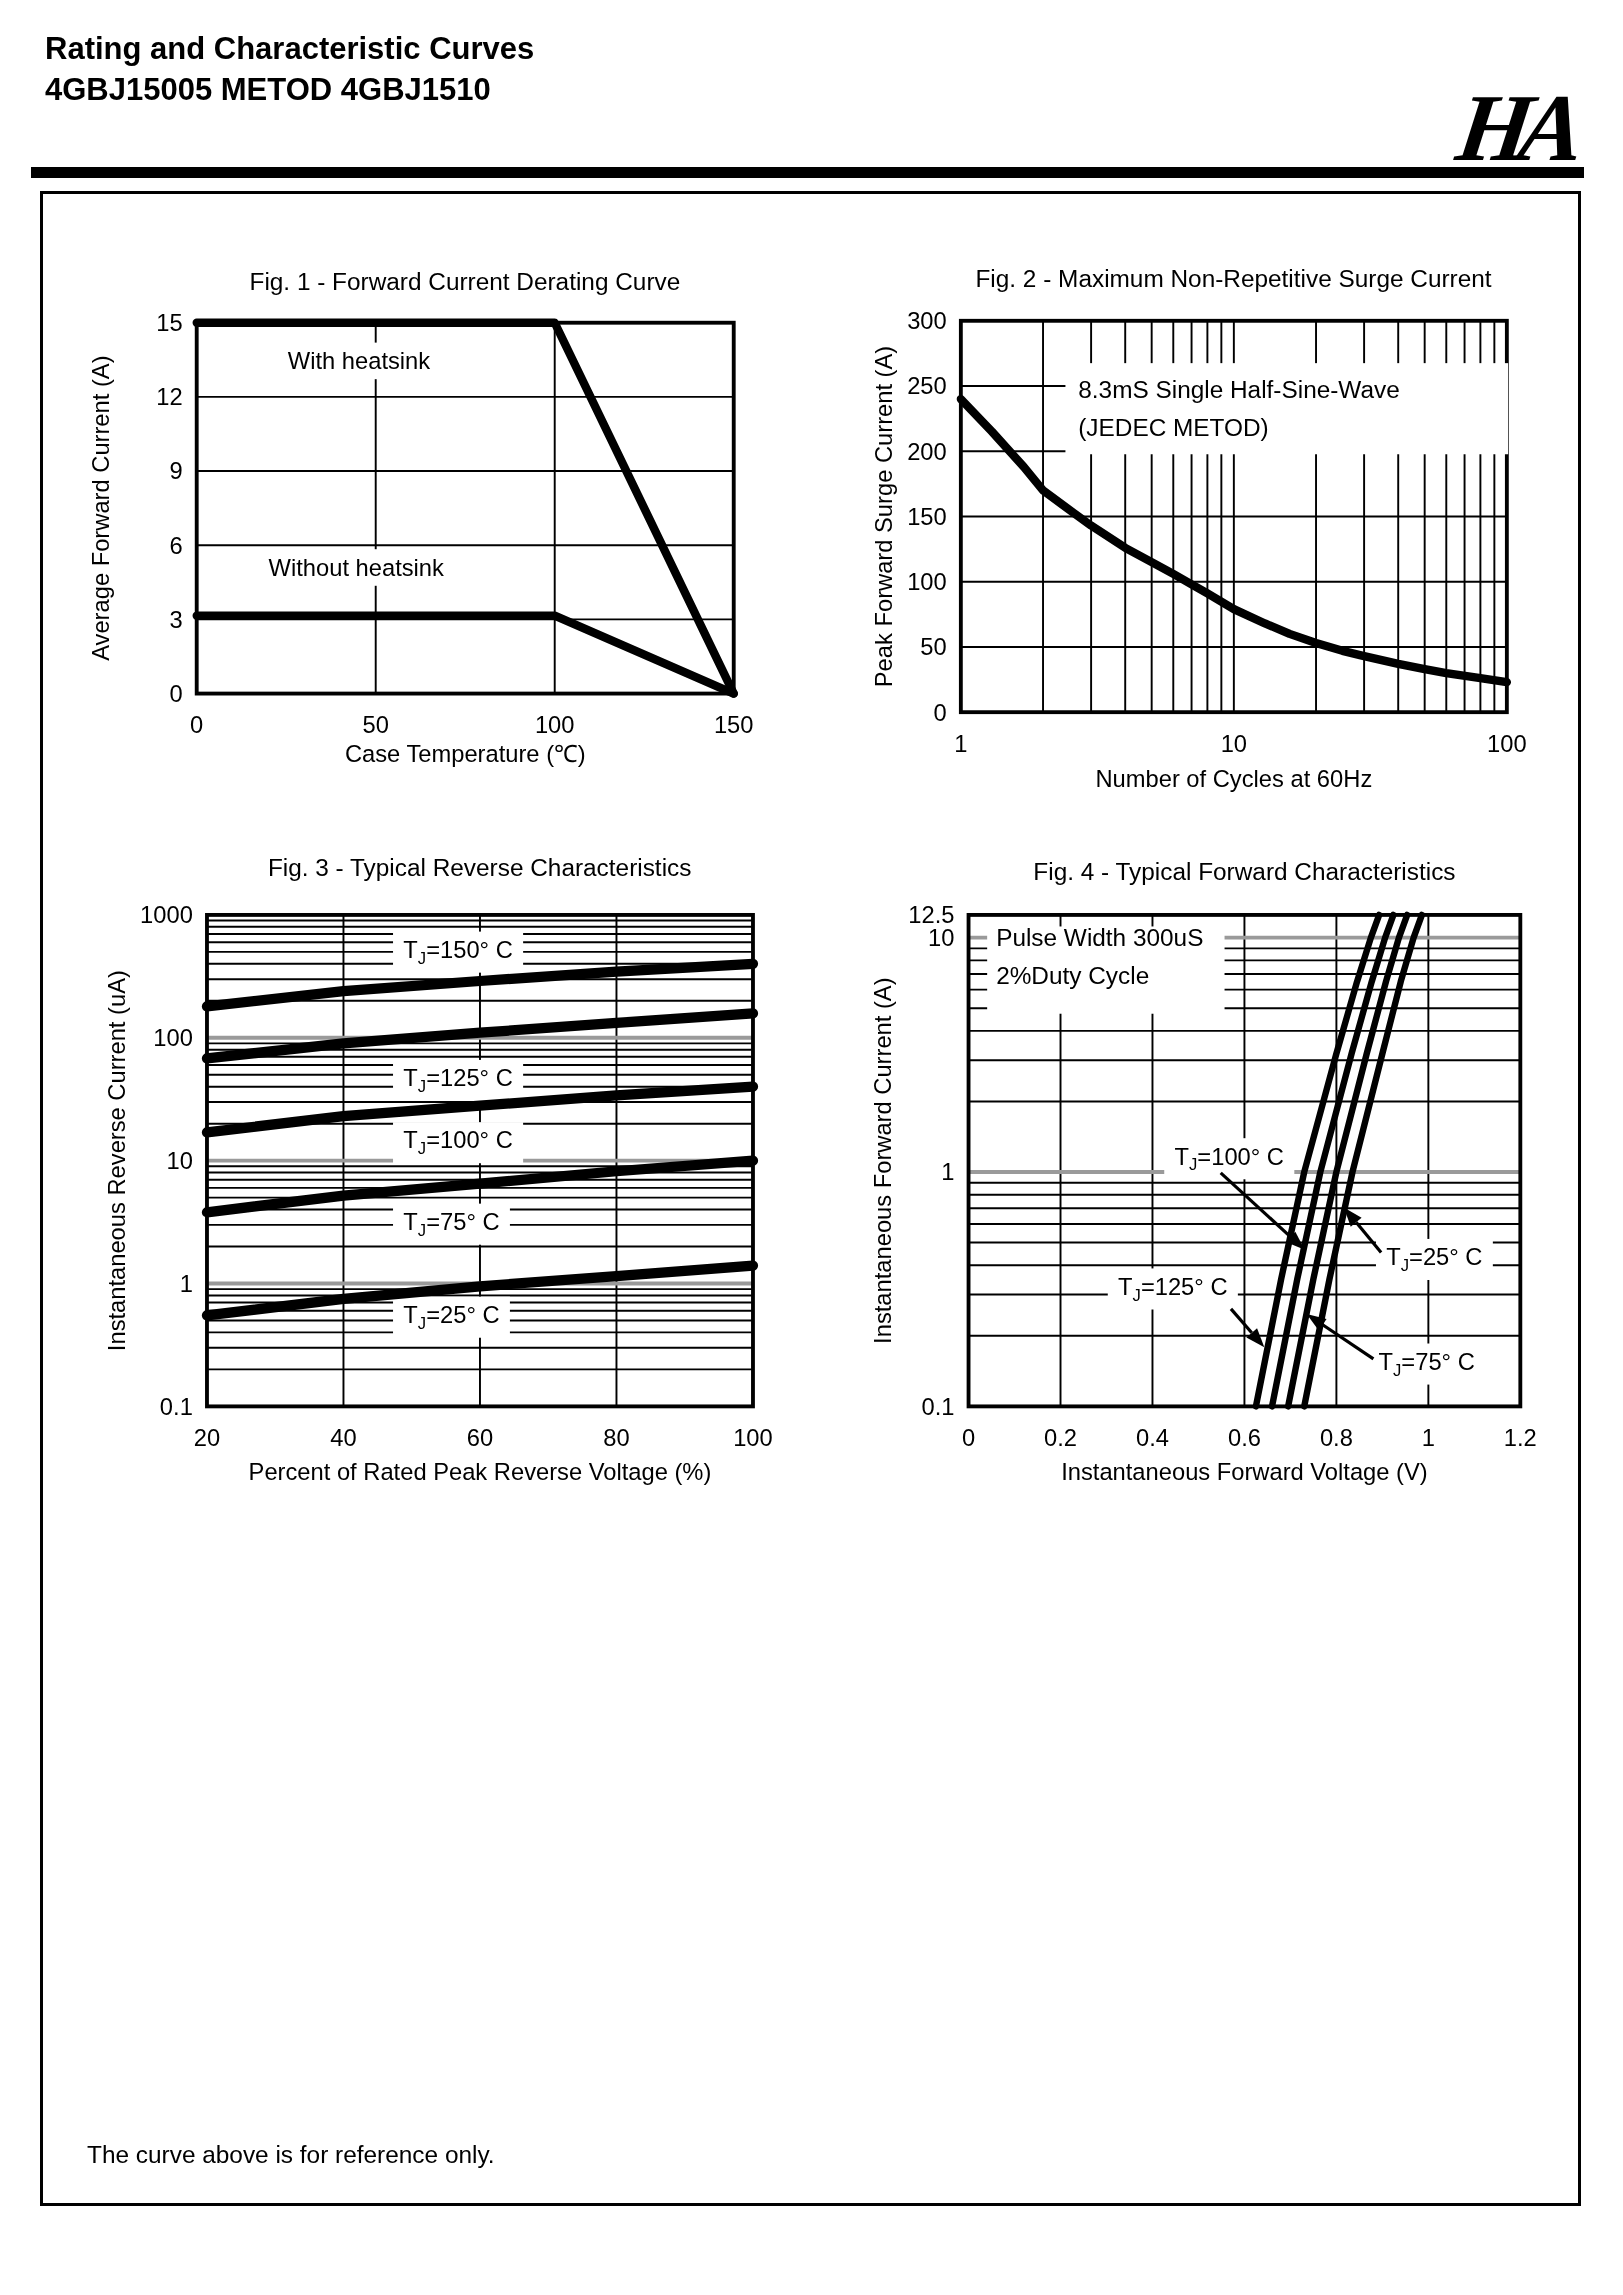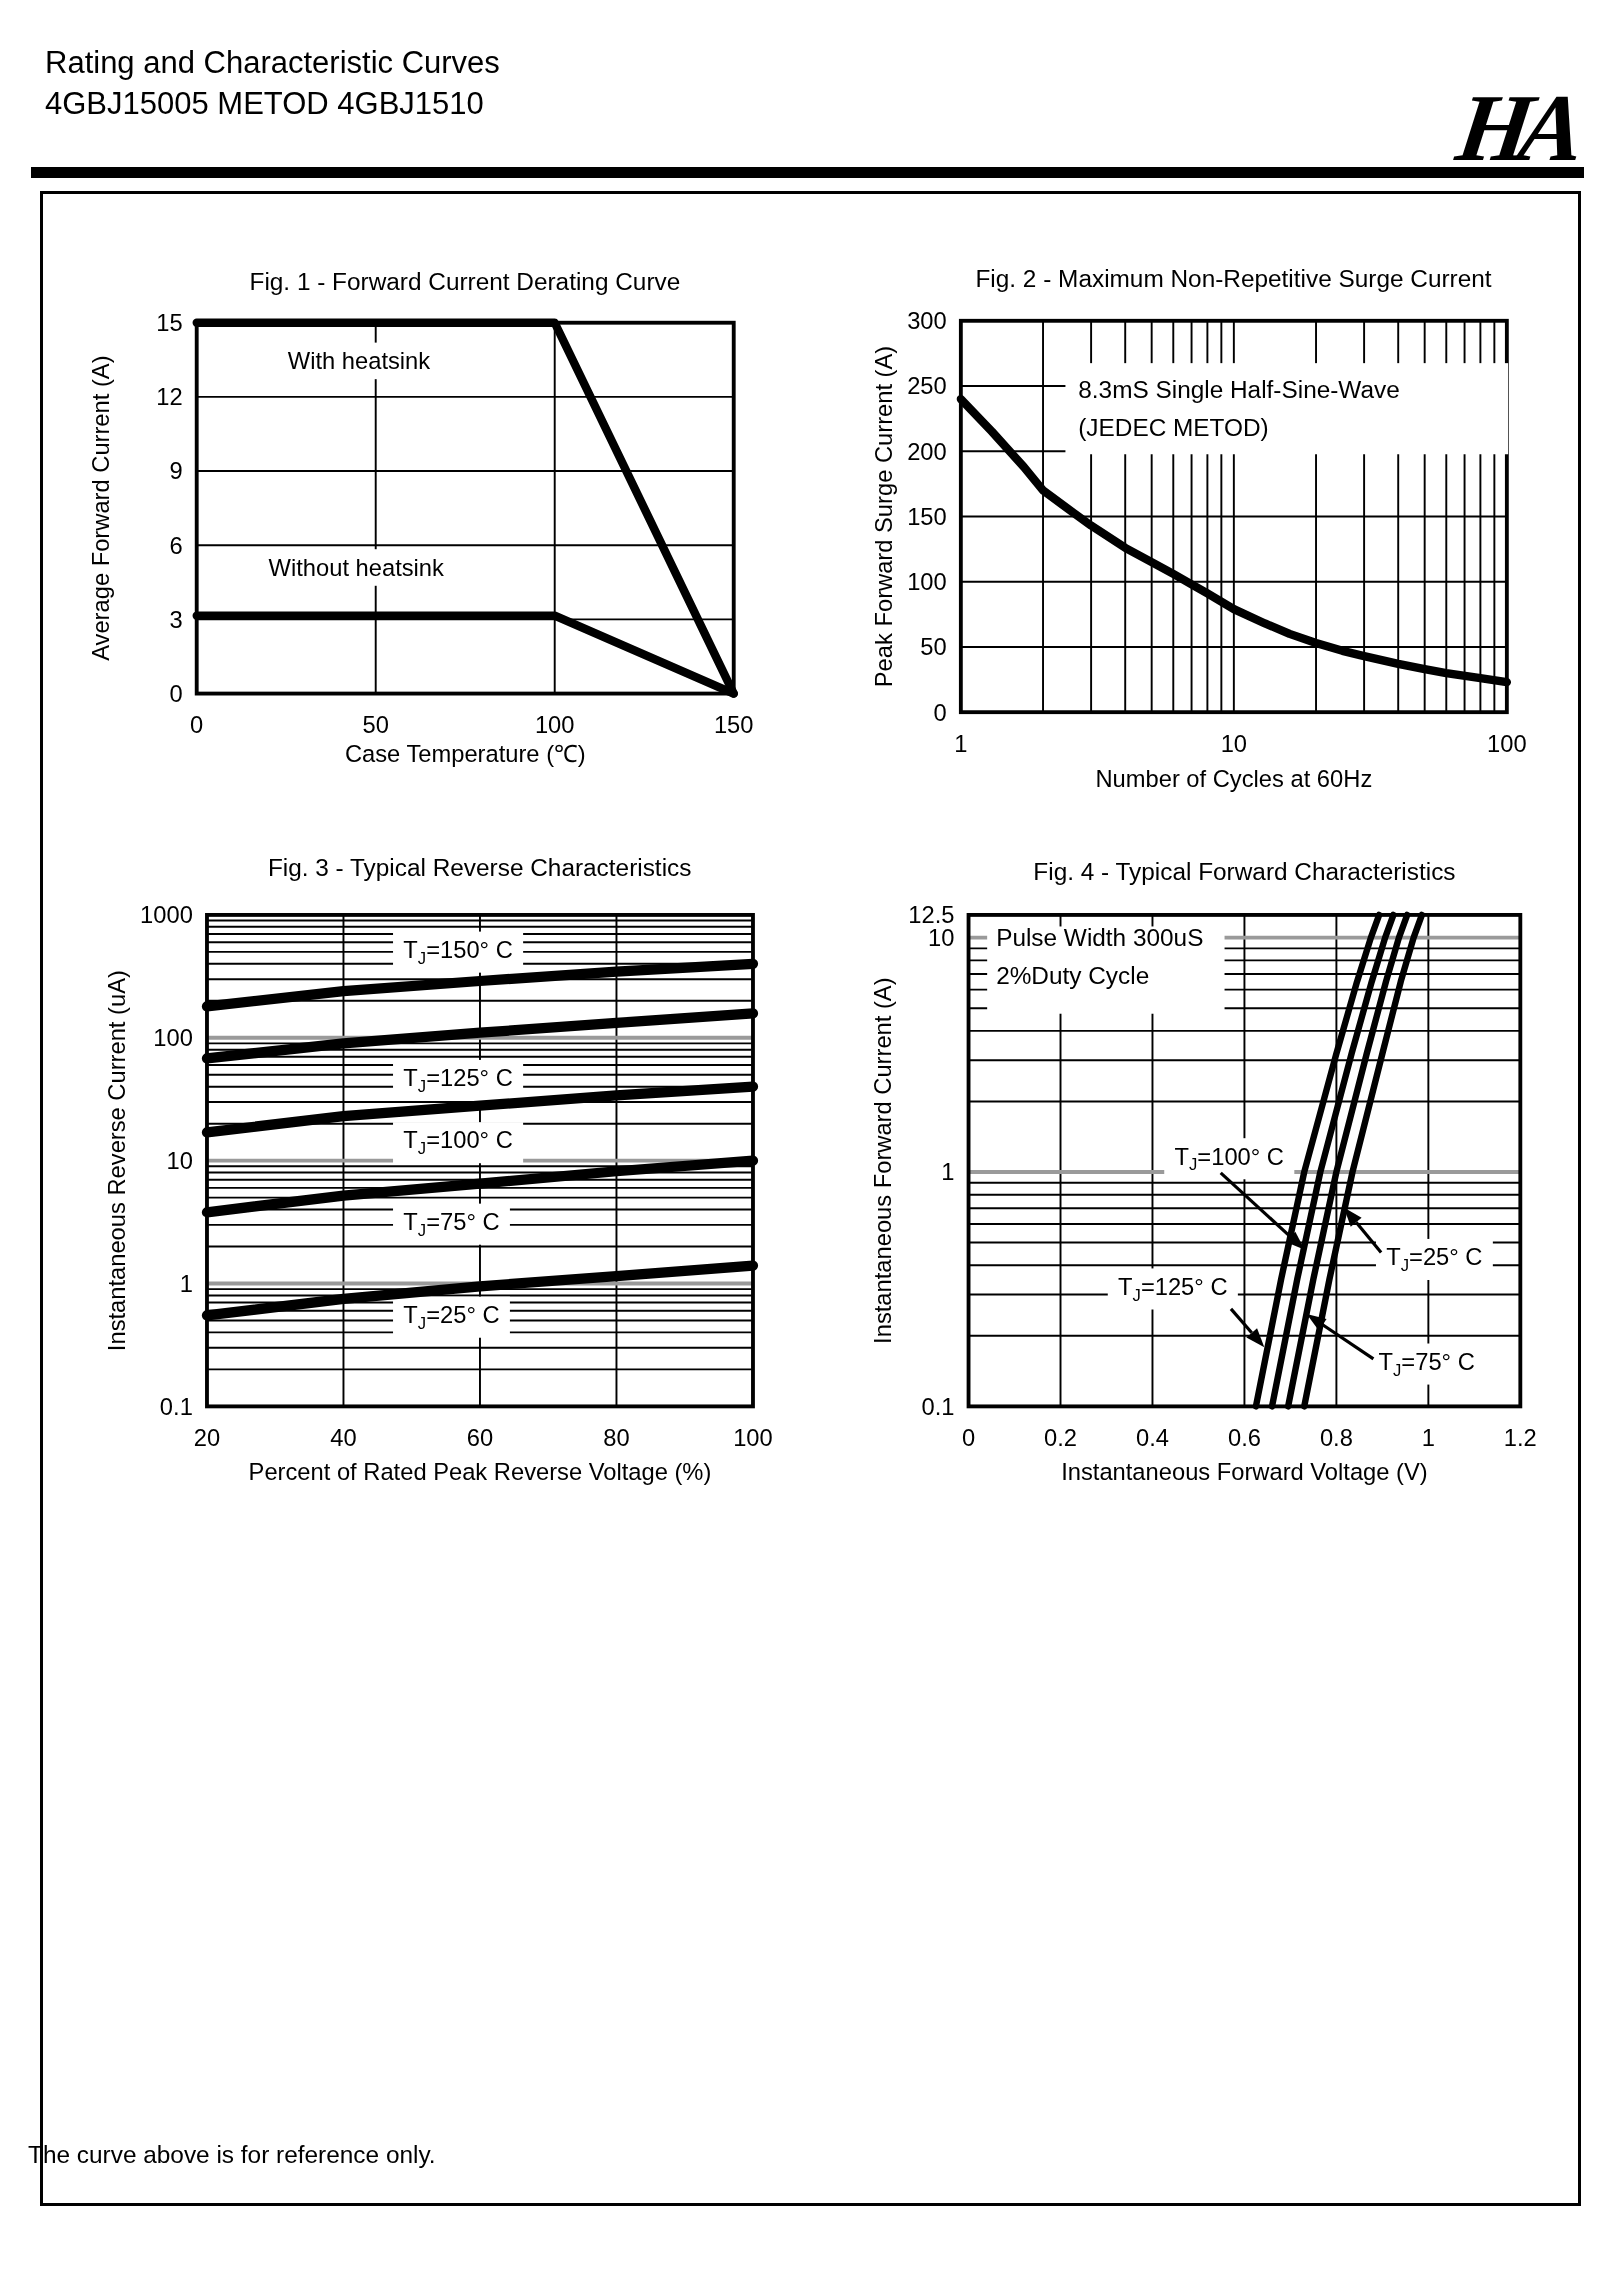--- a/index.html
+++ b/index.html
@@ -1,26 +1,26 @@
 <!DOCTYPE html>
 <html style="font-size:10.3px"><head>
 <meta charset="utf-8">
 <style>
   html,body{margin:0;padding:0;background:#fff;}
   #page{position:relative;width:1624px;height:2295px;background:#fff;overflow:hidden;
         font-family:"Liberation Sans",sans-serif;color:#000;}
-  .hdr-title{position:absolute;left:45px;top:42px;font-size:31px;font-weight:normal;line-height:41px;}
+  .hdr-title{position:absolute;left:45px;top:28px;font-size:31px;font-weight:bold;line-height:41px;}
   .logo{position:absolute;left:1290px;top:72px;width:282px;text-align:right;
         font-family:"Liberation Serif",serif;font-style:italic;font-weight:bold;
         font-size:96px;letter-spacing:-0.13em;transform:skewX(-8deg);padding-right:11.6px;}
   .rule{position:absolute;left:31px;top:167px;width:1553px;height:11px;background:#000;}
   .content-border{position:absolute;left:40px;top:191px;width:1541px;height:2015px;
         border:3.2px solid #000;box-sizing:border-box;}
   #charts{position:absolute;left:0;top:0;}
-  .footer{position:absolute;left:28px;top:2141px;font-size:24.4px;}
+  .footer{position:absolute;left:44px;top:2141px;font-size:24.4px;padding-left:43px;}
   svg text{fill:#000;}
 </style>
 </head>
 <body>
 
 <div id="page">
   <div class="hdr-title">
     <div>Rating and Characteristic Curves</div>
     <div>4GBJ15005 METOD 4GBJ1510</div>
   </div>

